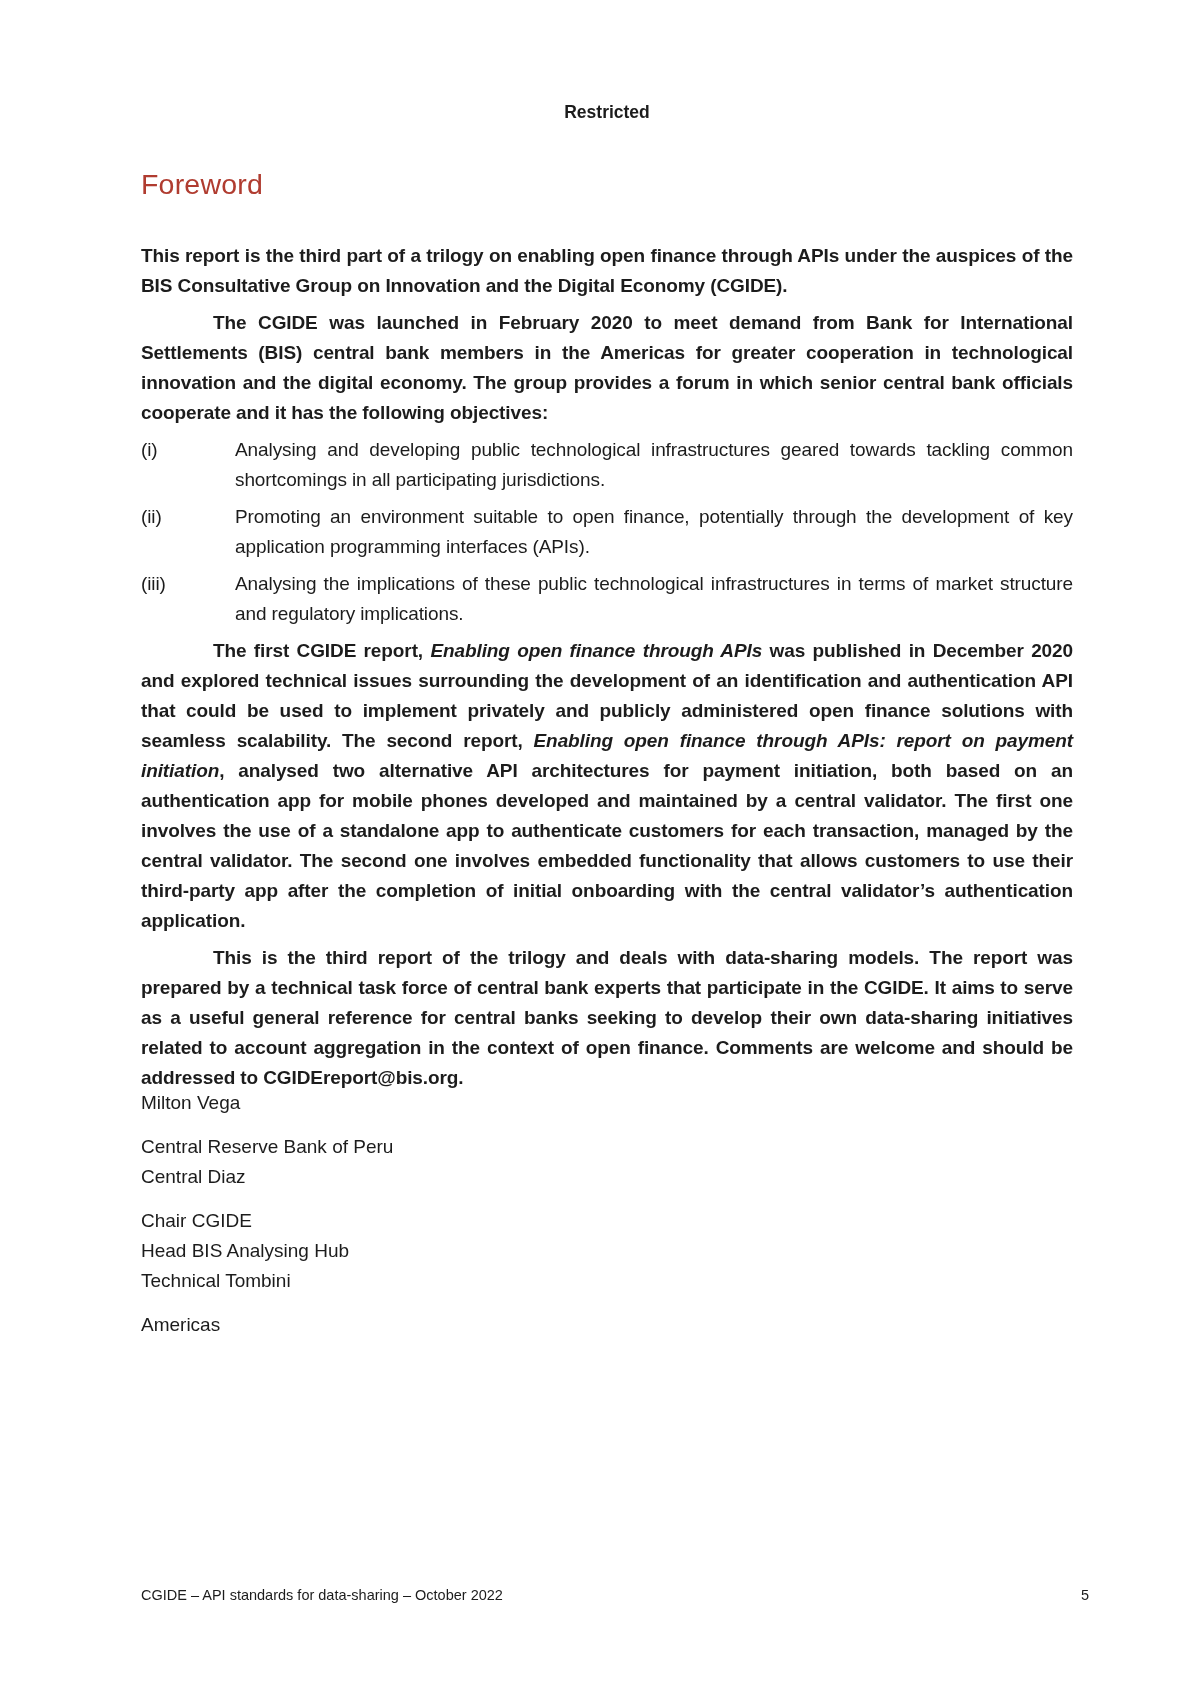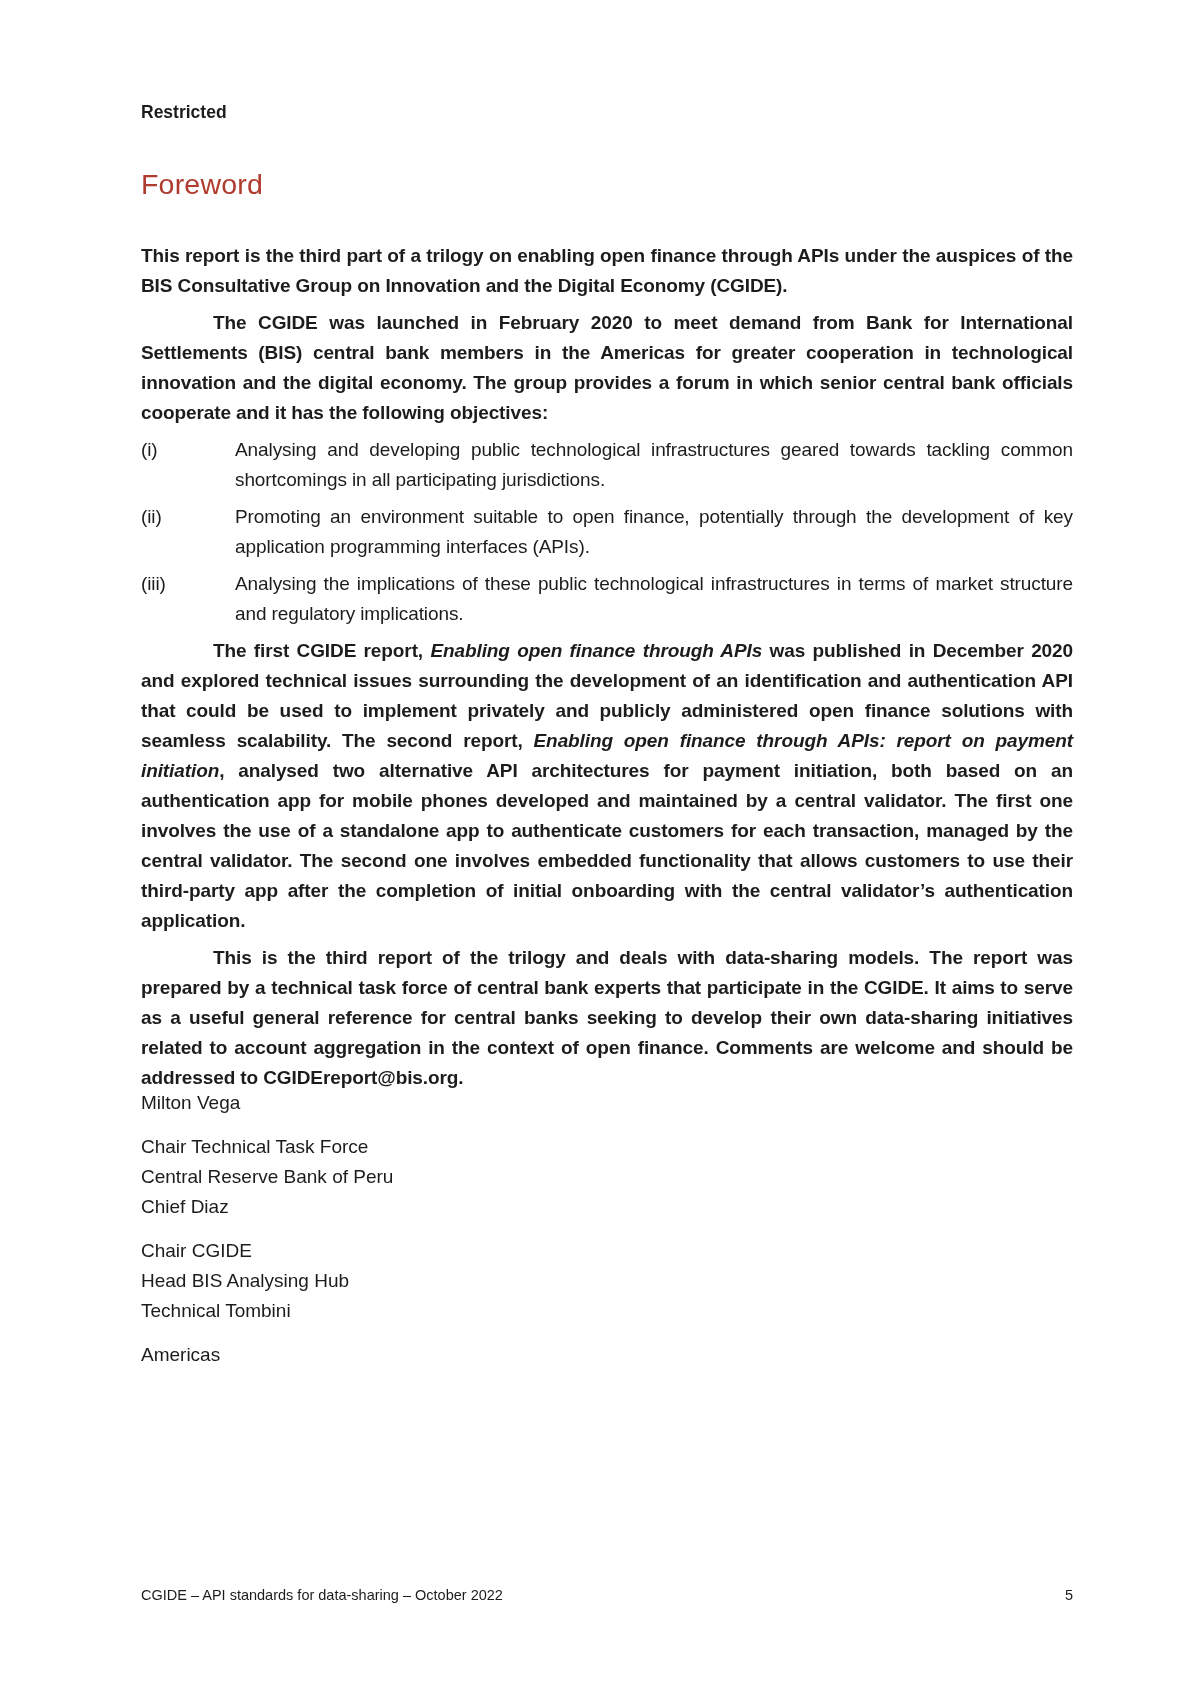--- a/index.html
+++ b/index.html
@@ -14,21 +14,21 @@
     background:#ffffff;
     font-family:"Liberation Sans", sans-serif;
     color:var(--ink);
     overflow:hidden;
   }
   .content{
     margin:0 116px 0 141px;
   }
   .restricted{
     padding-top:101px;
-    text-align:left;
+    text-align:center;
     font-size:17.5px;
     line-height:22px;
     font-weight:bold;
   }
   h1.doc-heading{
     margin:42px 0 0 0;
     font-size:28.5px;
     line-height:38px;
     font-weight:400;
     color:var(--accent);
@@ -70,21 +70,21 @@
     line-height:30px;
     flex-direction:column;
   }
   .sig-col-1{width:341px;flex:none;}
   .sig-col-2{width:301px;flex:none;}
   .sig-col-3{flex:1;}
   .sig-name{margin-bottom:14px;}
   .footer{
     position:absolute;
     left:141px;
-    right:116px;
+    right:100px;
     top:1586px;
     display:flex;
     justify-content:space-between;
     font-size:14.5px;
     line-height:18px;
   }
 </style>
 </head>
 <body>
 
@@ -114,25 +114,24 @@
 
     <p class="body-par ind"><span>The first CGIDE report, </span><em>Enabling open finance through APIs</em><span> was published in December 2020 and explored technical issues surrounding the development of an identification and authentication API that could be used to implement privately and publicly administered open finance solutions with seamless scalability. The second report, </span><em>Enabling open finance through APIs: report on payment initiation</em><span>, analysed two alternative API architectures for payment initiation, both based on an authentication app for mobile phones developed and maintained by a central validator. The first one involves the use of a standalone app to authenticate customers for each transaction, managed by the central validator. The second one involves embedded functionality that allows customers to use their third-party app after the completion of initial onboarding with the central validator’s authentication application.</span></p>
 
     <p class="body-par ind">This is the third report of the trilogy and deals with data-sharing models. The report was prepared by a technical task force of central bank experts that participate in the CGIDE. It aims to serve as a useful general reference for central banks seeking to develop their own data-sharing initiatives related to account aggregation in the context of open finance. Comments are welcome and should be addressed to CGIDEreport@bis.org.</p>
 
   </div>
 
   <div class="sig-block">
     <div class="sig-col-1">
       <div class="sig-name">Milton Vega</div>
-      <div class="sig-line">Chair Technical Task Force</div>
       <div class="sig-line">Central Reserve Bank of Peru</div>
     </div>
     <div class="sig-col-2">
-      <div class="sig-name">Chief Diaz</div>
+      <div class="sig-name">Central Diaz</div>
       <div class="sig-line">Chair CGIDE</div>
       <div class="sig-line">Head BIS Analysing Hub</div>
     </div>
     <div class="sig-col-3">
       <div class="sig-name">Technical Tombini</div>
       <div class="sig-line">Americas</div>
     </div>
   </div>
 
   <div class="footer">

